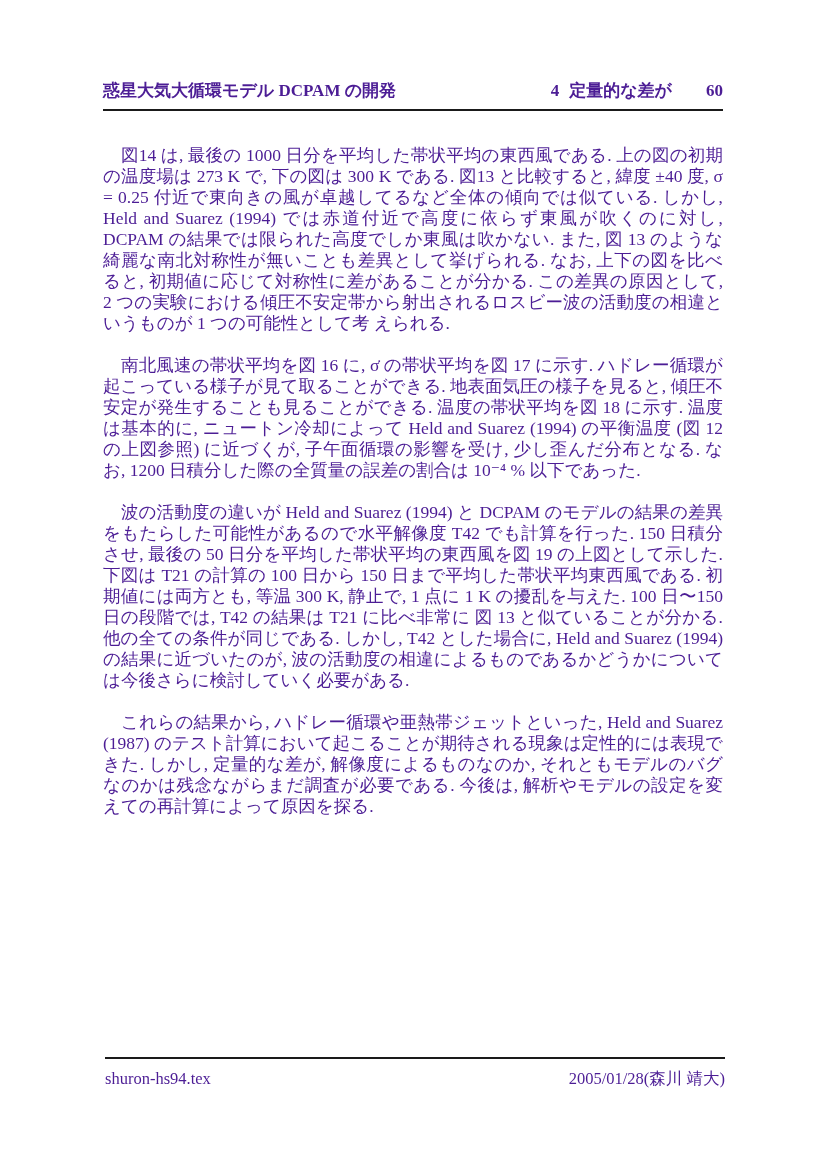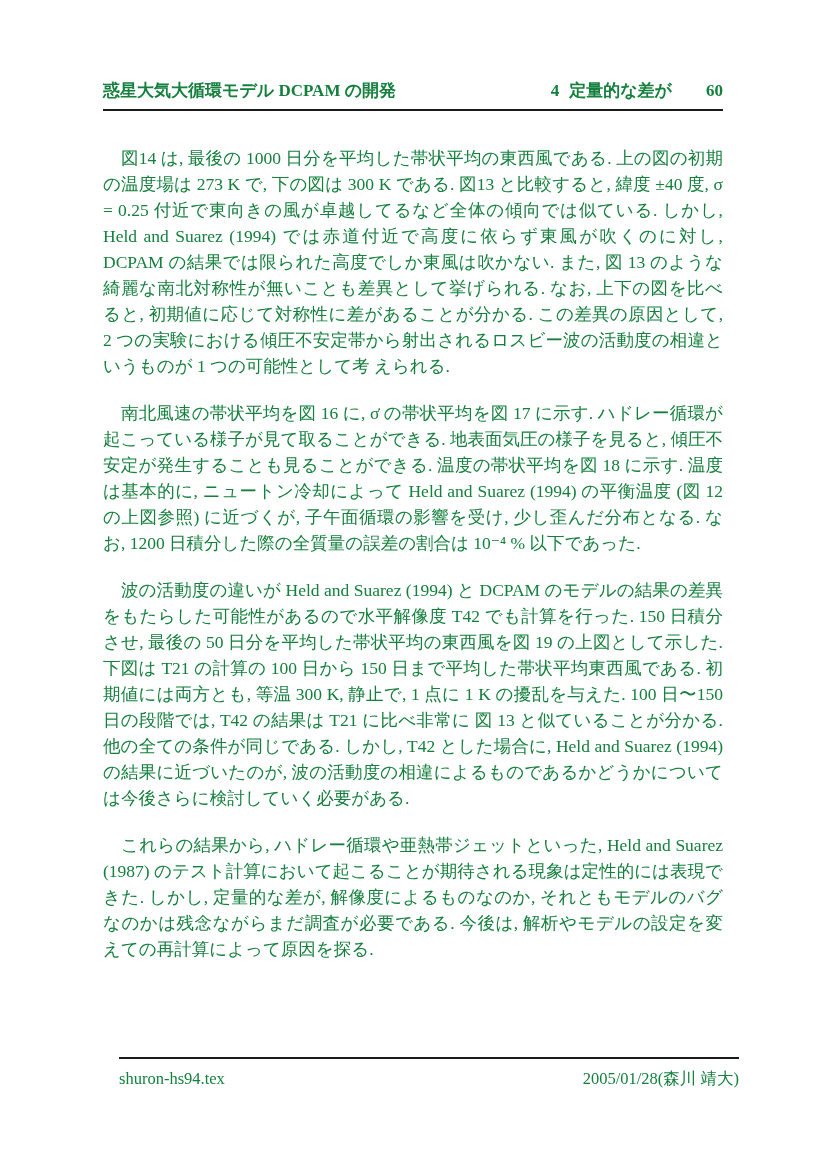--- a/index.html
+++ b/index.html
@@ -6,21 +6,21 @@
     margin: 0;
     padding: 0;
     background: #ffffff;
   }
   .page {
     position: relative;
     width: 760px;
     height: 1169px;
     background: #ffffff;
     font-family: "Liberation Serif", "DejaVu Serif", serif;
-    color: #15803d;
+    color: #4c1d95;
     overflow: hidden;
   }
   .header {
     position: absolute;
     top: 79px;
     left: 103px;
     width: 620px;
     display: flex;
     justify-content: space-between;
     align-items: baseline;
@@ -39,28 +39,28 @@
   .content {
     position: absolute;
     top: 145px;
     left: 103px;
     width: 620px;
   }
   .content p {
     margin: 0 0 21px 0;
     text-indent: 18px;
     font-size: 17.5px;
-    line-height: 26px;
+    line-height: 21px;
     text-align: justify;
     text-justify: inter-ideograph;
   }
   .footer {
     position: absolute;
     top: 1057px;
-    left: 119px;
+    left: 105px;
     width: 620px;
     display: flex;
     justify-content: space-between;
     align-items: baseline;
     font-size: 16.5px;
     padding-top: 9px;
     border-top: 2px solid #1a1a1a;
   }
 </style>
 </head>

